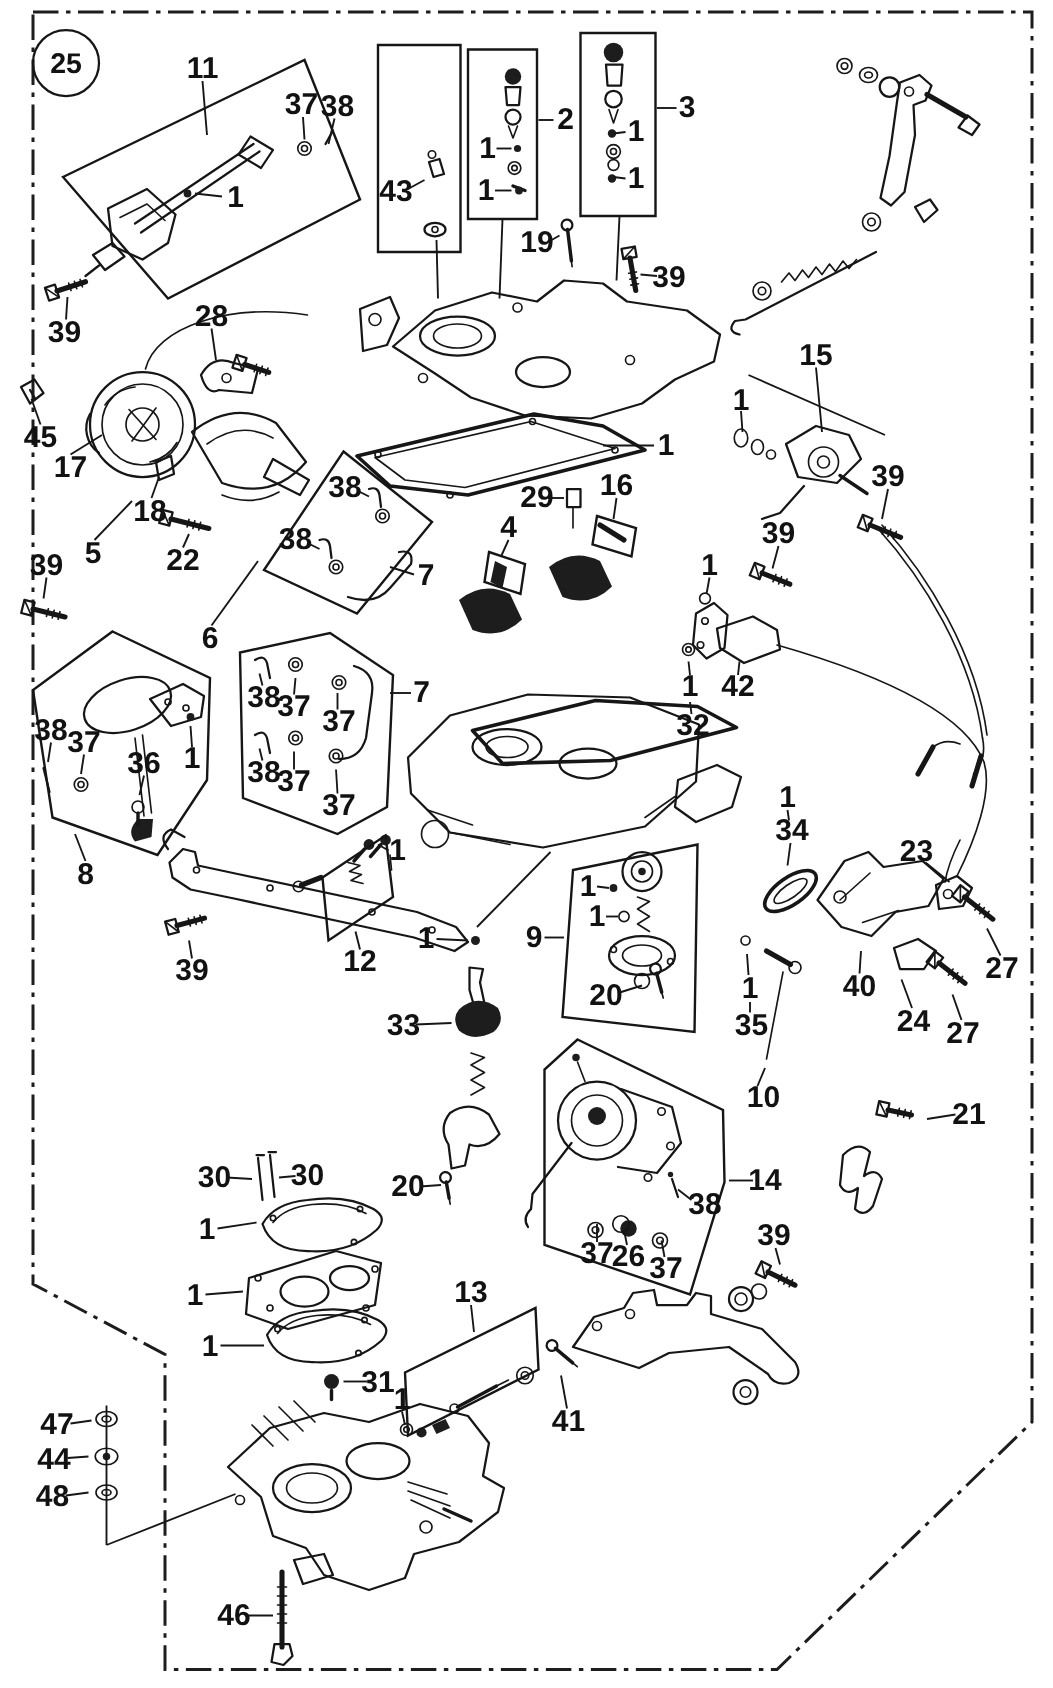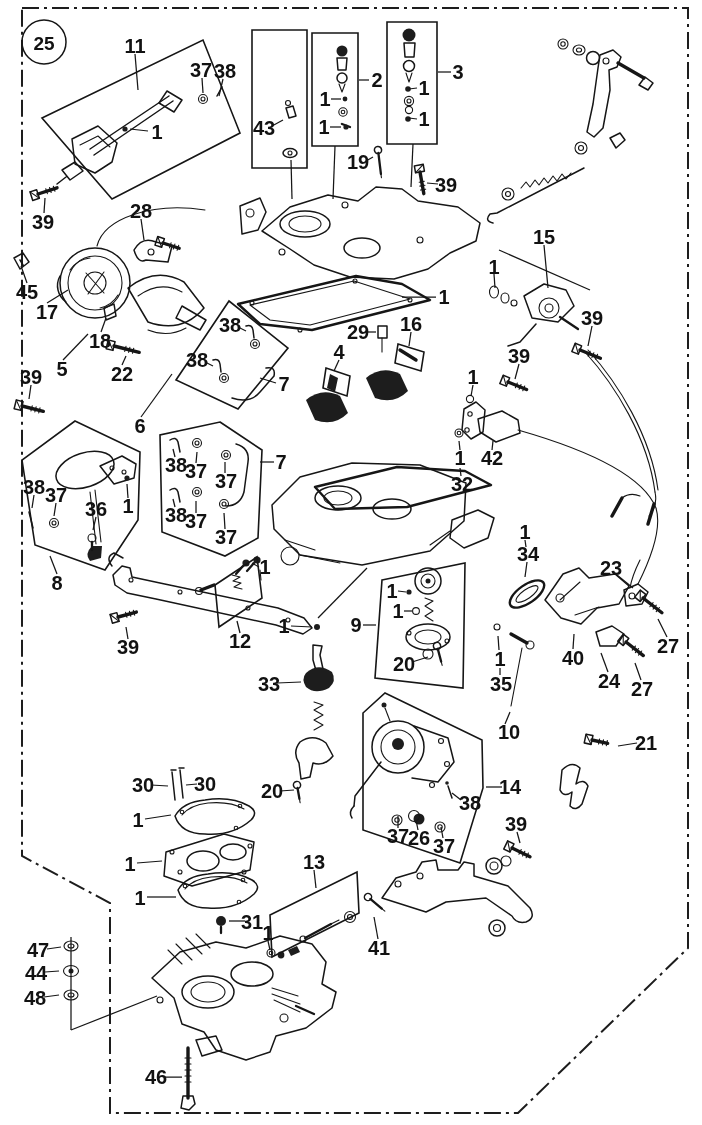--- a/index.html
+++ b/index.html
@@ -1,17 +1,17 @@
 <!DOCTYPE html>
 <html><head>
 <meta charset="utf-8">
 <title>Parts Diagram</title>
 <style>
   html,body{margin:0;padding:0;background:#fff;}
-  .stage{position:relative;width:702px;height:1125px;background:#fff;overflow:hidden;border-radius:16px;}
+  .stage{position:relative;width:702px;height:1125px;background:#fff;overflow:hidden;}
   svg{display:block;}
   .box{fill:none;stroke:#161616;stroke-width:1.6;}
   .ln{stroke:#161616;stroke-width:1.25;fill:none;}
   text{font-family:"Liberation Sans",sans-serif;font-size:20px;font-weight:600;fill:#121212;
        text-anchor:middle;dominant-baseline:central;}
   text.badge{font-size:19px;}
   .border{fill:none;stroke:#1d1d1d;stroke-width:2;stroke-dasharray:17 5 3 5;}
   .sk1{stroke:#161616;fill:none;stroke-width:1.1;stroke-linecap:round;stroke-linejoin:round;}
   .sk2{stroke:#161616;fill:none;stroke-width:1.5;stroke-linecap:round;stroke-linejoin:round;}
   .sk3{stroke:#161616;fill:none;stroke-width:2.4;stroke-linecap:round;stroke-linejoin:round;}

